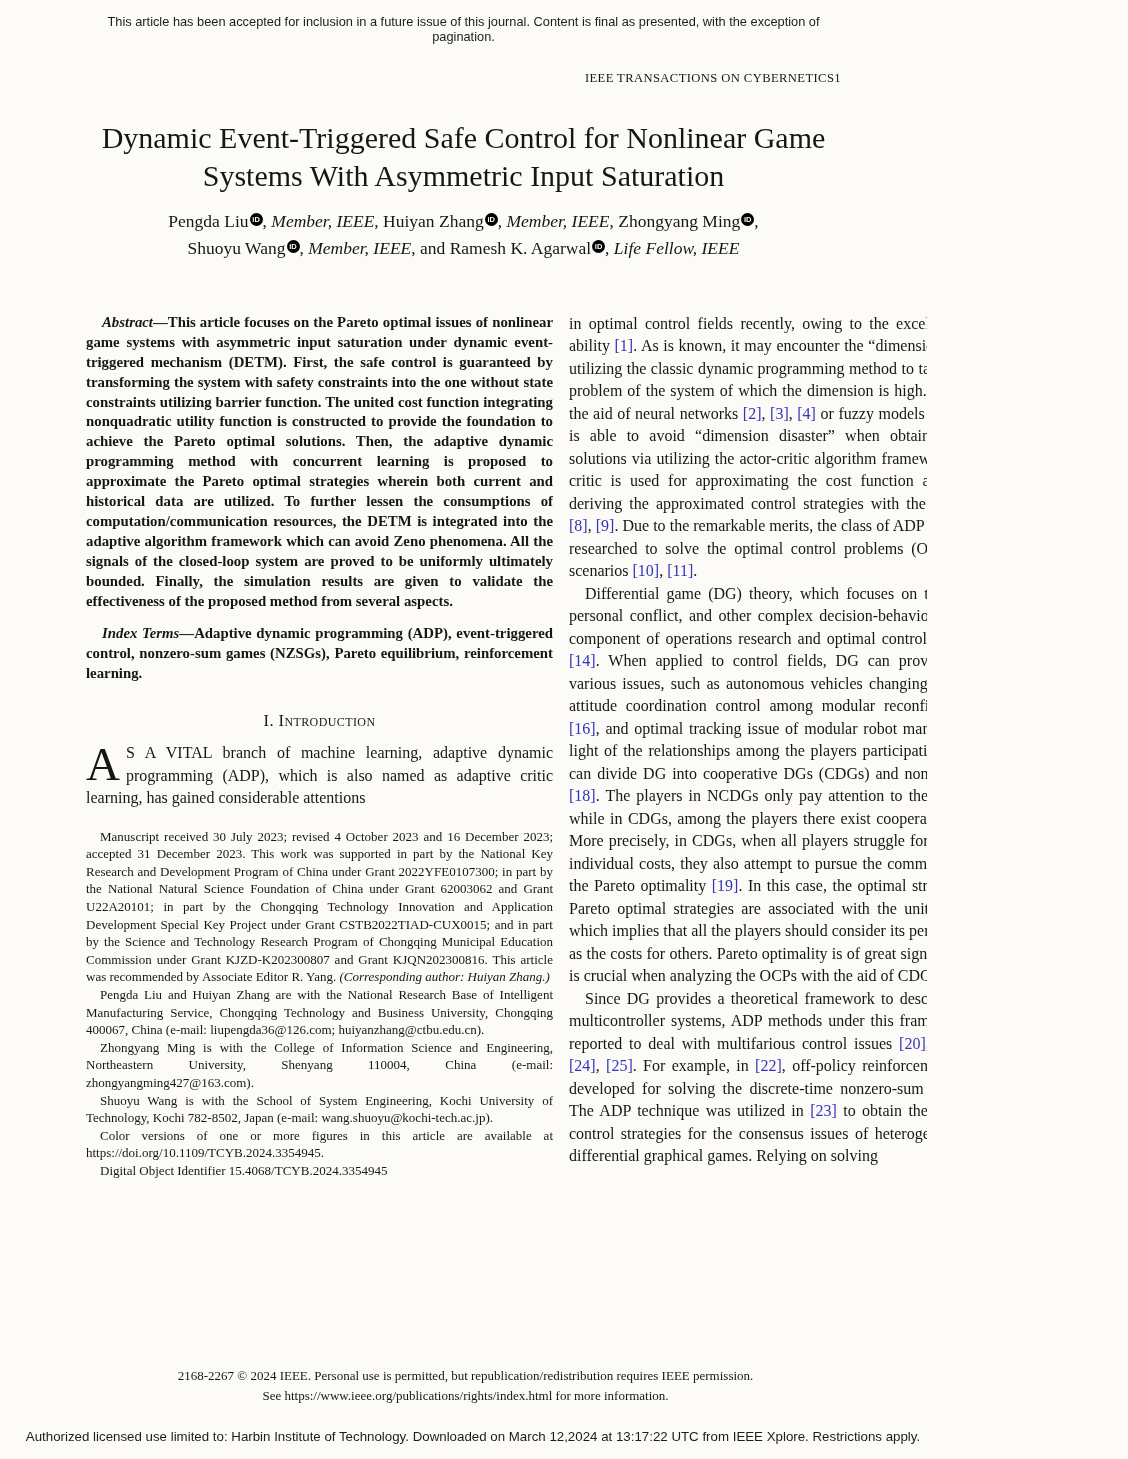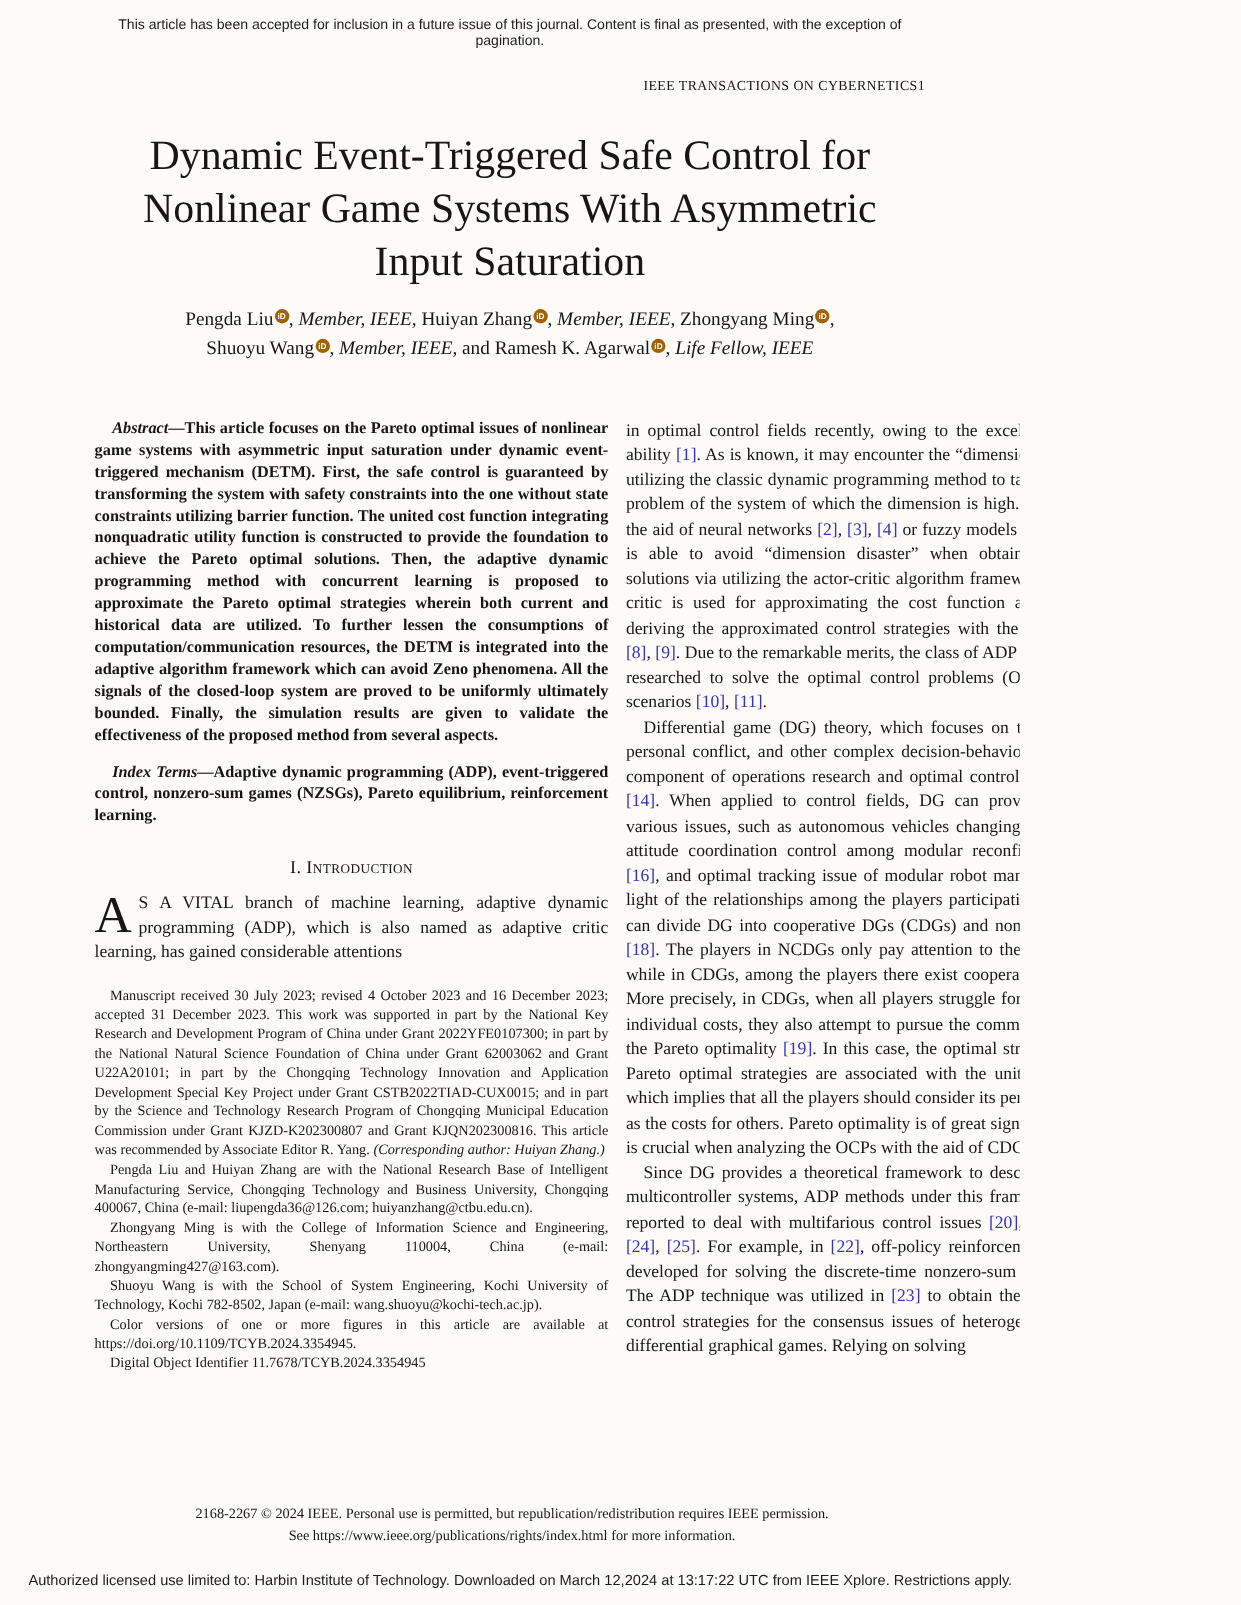--- a/index.html
+++ b/index.html
@@ -25,39 +25,39 @@
   }
   .header-row {
     display: flex;
     justify-content: flex-end;
     align-items: baseline;
     margin-top: 27px;
     font-size: 12.6px;
     letter-spacing: 0.4px;
   }
   .title {
-    font-size: 38px;
+    font-size: 30px;
     font-weight: 400;
     text-align: center;
     line-height: 1.26;
     max-width: 752px;
     margin: 33px auto 0 auto;
   }
   .authors {
     text-align: center;
     margin-top: 13px;
     font-size: 17.5px;
     line-height: 1.58;
   }
   .authors em { font-style: italic; }
   .orcid {
     display: inline-block;
     width: 13px; height: 13px;
     border-radius: 50%;
-    background: #a16207;
+    background: #000000;
     color: #ffffff;
     font-family: "Liberation Sans", sans-serif;
     font-style: normal;
     font-weight: bold;
     font-size: 7.5px;
     line-height: 13px;
     text-align: center;
     vertical-align: 5px;
     margin-left: 1px;
   }
@@ -152,21 +152,21 @@
       <h2 class="section-heading">I. Introduction</h2>
 
       <p class="body-p no-indent"><span class="dropcap">A</span><span>S A VITAL branch of machine learning, adaptive dynamic programming (ADP), which is also named as adaptive critic learning, has gained considerable attentions</span></p>
 
       <div class="footnotes">
         <p><span>Manuscript received 30 July 2023; revised 4 October 2023 and 16 December 2023; accepted 31 December 2023. This work was supported in part by the National Key Research and Development Program of China under Grant 2022YFE0107300; in part by the National Natural Science Foundation of China under Grant 62003062 and Grant U22A20101; in part by the Chongqing Technology Innovation and Application Development Special Key Project under Grant CSTB2022TIAD-CUX0015; and in part by the Science and Technology Research Program of Chongqing Municipal Education Commission under Grant KJZD-K202300807 and Grant KJQN202300816. This article was recommended by Associate Editor R. Yang. </span><span class="corresponding">(Corresponding author: Huiyan Zhang.)</span></p>
         <p>Pengda Liu and Huiyan Zhang are with the National Research Base of Intelligent Manufacturing Service, Chongqing Technology and Business University, Chongqing 400067, China (e-mail: liupengda36@126.com; huiyanzhang@ctbu.edu.cn).</p>
         <p>Zhongyang Ming is with the College of Information Science and Engineering, Northeastern University, Shenyang 110004, China (e-mail: zhongyangming427@163.com).</p>
         <p>Shuoyu Wang is with the School of System Engineering, Kochi University of Technology, Kochi 782-8502, Japan (e-mail: wang.shuoyu@kochi-tech.ac.jp).</p>
         <p>Color versions of one or more figures in this article are available at https://doi.org/10.1109/TCYB.2024.3354945.</p>
-        <p>Digital Object Identifier 11.7678/TCYB.2024.3354945</p>
+        <p>Digital Object Identifier 15.4068/TCYB.2024.3354945</p>
       </div>
     </div>
 
     <div class="col-right">
       <p class="body-p no-indent">in optimal control fields recently, owing to the excellent optimization ability <span class="cite">[1]</span>. As is known, it may encounter the “dimension disaster” when utilizing the classic dynamic programming method to tackle optimization problem of the system of which the dimension is high. Fortunately, with the aid of neural networks <span class="cite">[2]</span>, <span class="cite">[3]</span>, <span class="cite">[4]</span> or fuzzy models <span class="cite">[5]</span>, <span class="cite">[6]</span>, <span class="cite">[7]</span>, ADP is able to avoid “dimension disaster” when obtaining near-optimal solutions via utilizing the actor-critic algorithm framework, in which the critic is used for approximating the cost function and the actor for deriving the approximated control strategies with the feedback signals <span class="cite">[8]</span>, <span class="cite">[9]</span>. Due to the remarkable merits, the class of ADP methods has been researched to solve the optimal control problems (OCPs) in different scenarios <span class="cite">[10]</span>, <span class="cite">[11]</span>.</p>
       <p class="body-p">Differential game (DG) theory, which focuses on team cooperation, personal conflict, and other complex decision-behavior, is a significant component of operations research and optimal control fields <span class="cite">[12]</span>, <span class="cite">[13]</span>, <span class="cite">[14]</span>. When applied to control fields, DG can provide solutions for various issues, such as autonomous vehicles changing lanes issue <span class="cite">[15]</span>, attitude coordination control among modular reconfigurable satellites <span class="cite">[16]</span>, and optimal tracking issue of modular robot manipulators <span class="cite">[17]</span>. In light of the relationships among the players participating the game, one can divide DG into cooperative DGs (CDGs) and non-CDGs (NCDGs) <span class="cite">[18]</span>. The players in NCDGs only pay attention to their personal goals, while in CDGs, among the players there exist cooperative relationships. More precisely, in CDGs, when all players struggle for minimizing their individual costs, they also attempt to pursue the common target to reach the Pareto optimality <span class="cite">[19]</span>. In this case, the optimal strategies named by Pareto optimal strategies are associated with the united cost function, which implies that all the players should consider its personal cost as well as the costs for others. Pareto optimality is of great significance for that it is crucial when analyzing the OCPs with the aid of CDGs theory.</p>
       <p class="body-p">Since DG provides a theoretical framework to describe the OCPs of multicontroller systems, ADP methods under this framework have been reported to deal with multifarious control issues <span class="cite">[20]</span>, <span class="cite">[21]</span>, <span class="cite">[22]</span>, <span class="cite">[23]</span>, <span class="cite">[24]</span>, <span class="cite">[25]</span>. For example, in <span class="cite">[22]</span>, off-policy reinforcement learning was developed for solving the discrete-time nonzero-sum games (NZSGs). The ADP technique was utilized in <span class="cite">[23]</span> to obtain the iterative optimal control strategies for the consensus issues of heterogeneous multiagent differential graphical games. Relying on solving</p>
     </div>
 
   </div>

